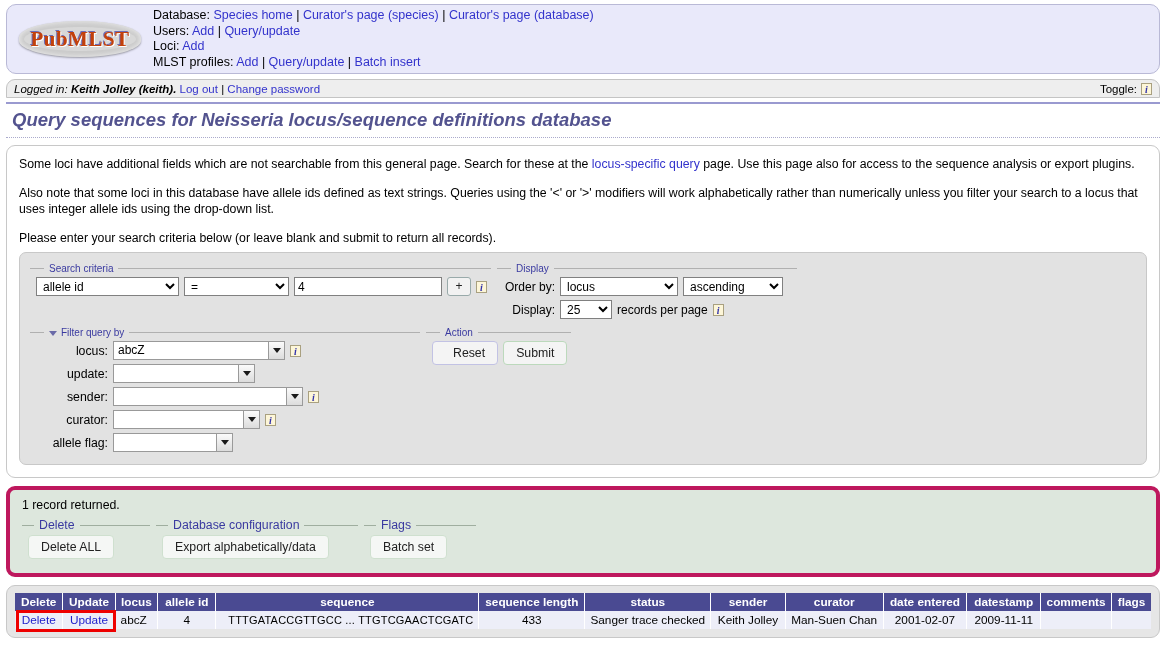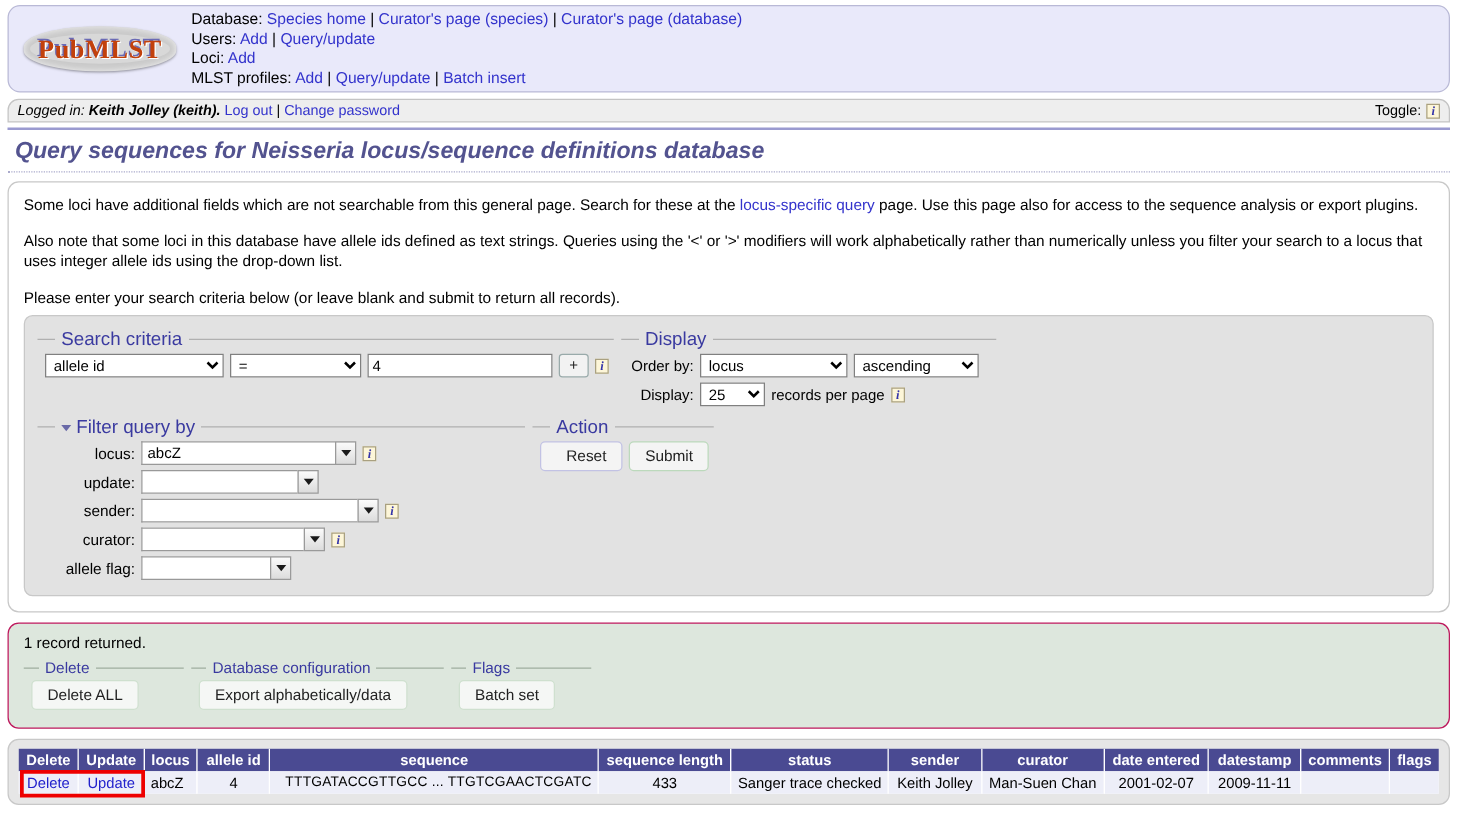--- a/index.html
+++ b/index.html
@@ -153,21 +153,21 @@
   fieldset.fs {
     border: none;
     border-top: 1px solid #b0b0b0;
     margin: 6px 0 0 0;
     padding: 0 0 0 0;
     display: inline-block;
     vertical-align: top;
   }
   fieldset.fs > legend {
     color: #3a3aa0;
-    font-size: 15px;
+    font-size: 10px;
     padding: 0 5px;
     margin-left: 14px;
   }
   .fsbody { padding: 3px 4px 2px 6px; }
 
   .row { display: flex; align-items: center; gap: 5px; }
   .row + .row { margin-top: 4px; }
 
   select.sel, input.txt {
     font-family: "Liberation Sans", sans-serif;
@@ -229,21 +229,21 @@
     cursor: pointer;
   }
   .btn.reset { border-color: #c2c2e4; padding-left: 20px; }
   .btn.submit { border-color: #bcd9bc; }
   .btn.greenish { border: 1px solid #cfe0cf; background:#f5f7f5; }
 
   
   .resultspanel {
     margin: 8px 6px 0 6px;
     background: #dde7dd;
-    border: 1px solid #be185d;
+    border: 4px solid #be185d;
     border-radius: 9px;
     padding: 8px 12px 12px 12px;
     box-sizing: border-box;
   }
   .recinfo { font-size: 12.3px; margin-bottom: 4px; }
   fieldset.fsg {
     border: none;
     border-top: 1px solid #9fae9f;
     margin: 2px 6px 0 0;
     padding: 0;

